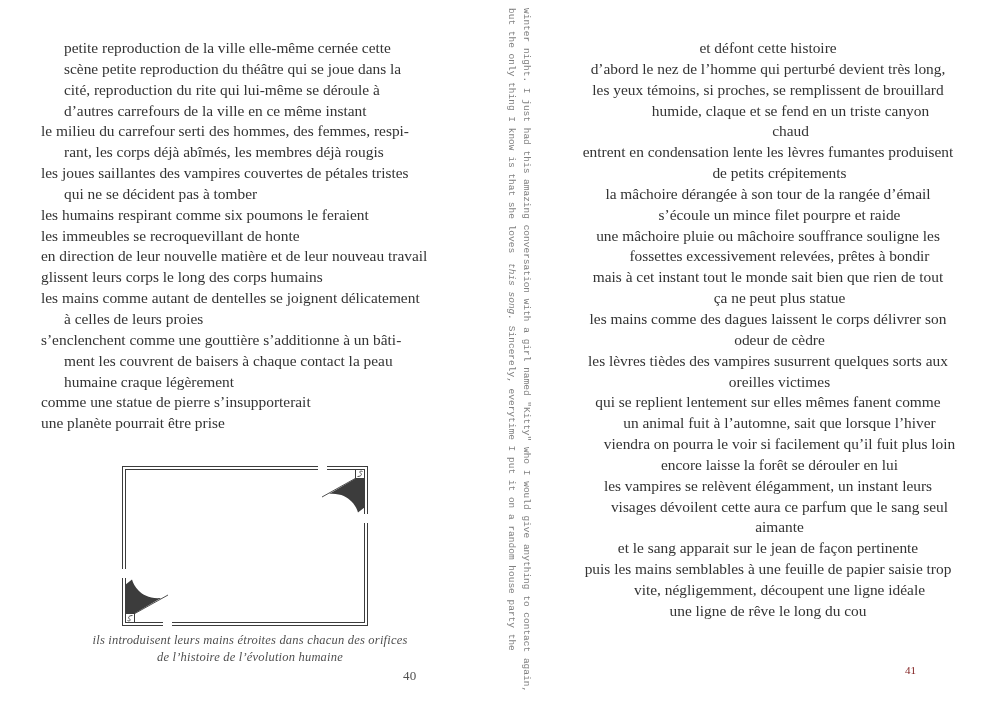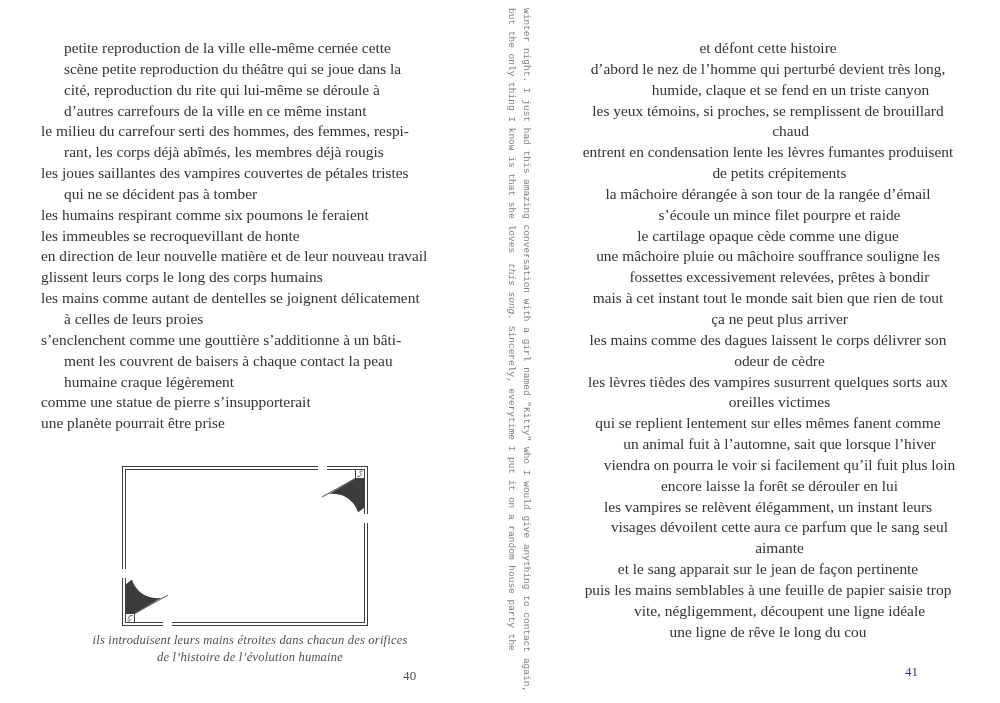--- a/index.html
+++ b/index.html
@@ -21,21 +21,21 @@
     position:absolute; left:38px; top:632px; width:424px;
     text-align:center; font-style:italic; font-size:12.5px;
     line-height:17.2px; color:#4f4f4f; letter-spacing:0.2px;
   }
   .footer .pagenum-left {
     position:absolute; left:365px; top:34.5px;
     font-style:normal; font-size:13px; color:#4f4f4f;text-align:right;
   }
   .pagenum-right {
     position:absolute; left:905px; top:664px;
-    font-size:13px; color:#4c1d95;
+    font-size:11px; color:#7f1d1d;
   }
 
   .spine {
     position:absolute; left:504px; top:8px; height:692px;
     writing-mode:vertical-rl;
     font-family:"Liberation Mono", monospace;
     font-size:9.5px; line-height:15px; color:#808080;
   }
   .spine p { margin:0; white-space:nowrap; }
   .spine i { margin-inline-start:10px; }
@@ -94,32 +94,31 @@
       <span>winter night. I just had this amazing conversation with a girl named "Kitty" who I would give anything to contact again,</span>
     </p>
     <p>
       <span>but the only thing I know is that she loves</span><i>this song.</i><span> Sincerely, everytime I put it on a random house party the</span>
     </p>
   </div>
 
   <div class="poem poem-right">
       <div class="line">et défont cette histoire</div>
       <div class="line">d’abord le nez de l’homme qui perturbé devient très long,</div>
+      <div class="line">les yeux témoins, si proches, se remplissent de brouillard</div>
       <div class="line ind2">humide, claque et se fend en un triste canyon</div>
-      <div class="line">les yeux témoins, si proches, se remplissent de brouillard</div>
       <div class="line ind2">chaud</div>
       <div class="line">entrent en condensation lente les lèvres fumantes produisent</div>
       <div class="line ind1">de petits crépitements</div>
       <div class="line">la mâchoire dérangée à son tour de la rangée d’émail</div>
       <div class="line ind1">s’écoule un mince filet pourpre et raide</div>
-      <div class="line">le cartilage opaque cède comme une digue</div>
       <div class="line">une mâchoire pluie ou mâchoire souffrance souligne les</div>
       <div class="line ind1">fossettes excessivement relevées, prêtes à bondir</div>
       <div class="line">mais à cet instant tout le monde sait bien que rien de tout</div>
-      <div class="line ind1">ça ne peut plus arriver</div>
+      <div class="line ind1">ça ne peut plus statue</div>
       <div class="line">les mains comme des dagues laissent le corps délivrer son</div>
       <div class="line ind1">odeur de cèdre</div>
       <div class="line">les lèvres tièdes des vampires susurrent quelques sorts aux</div>
       <div class="line ind1">oreilles victimes</div>
       <div class="line">qui se replient lentement sur elles mêmes fanent comme</div>
       <div class="line ind1">un animal fuit à l’automne, sait que lorsque l’hiver</div>
       <div class="line ind1">viendra on pourra le voir si facilement qu’il fuit plus loin</div>
       <div class="line ind1">encore laisse la forêt se dérouler en lui</div>
       <div class="line">les vampires se relèvent élégamment, un instant leurs</div>
       <div class="line ind1">visages dévoilent cette aura ce parfum que le sang seul</div>

